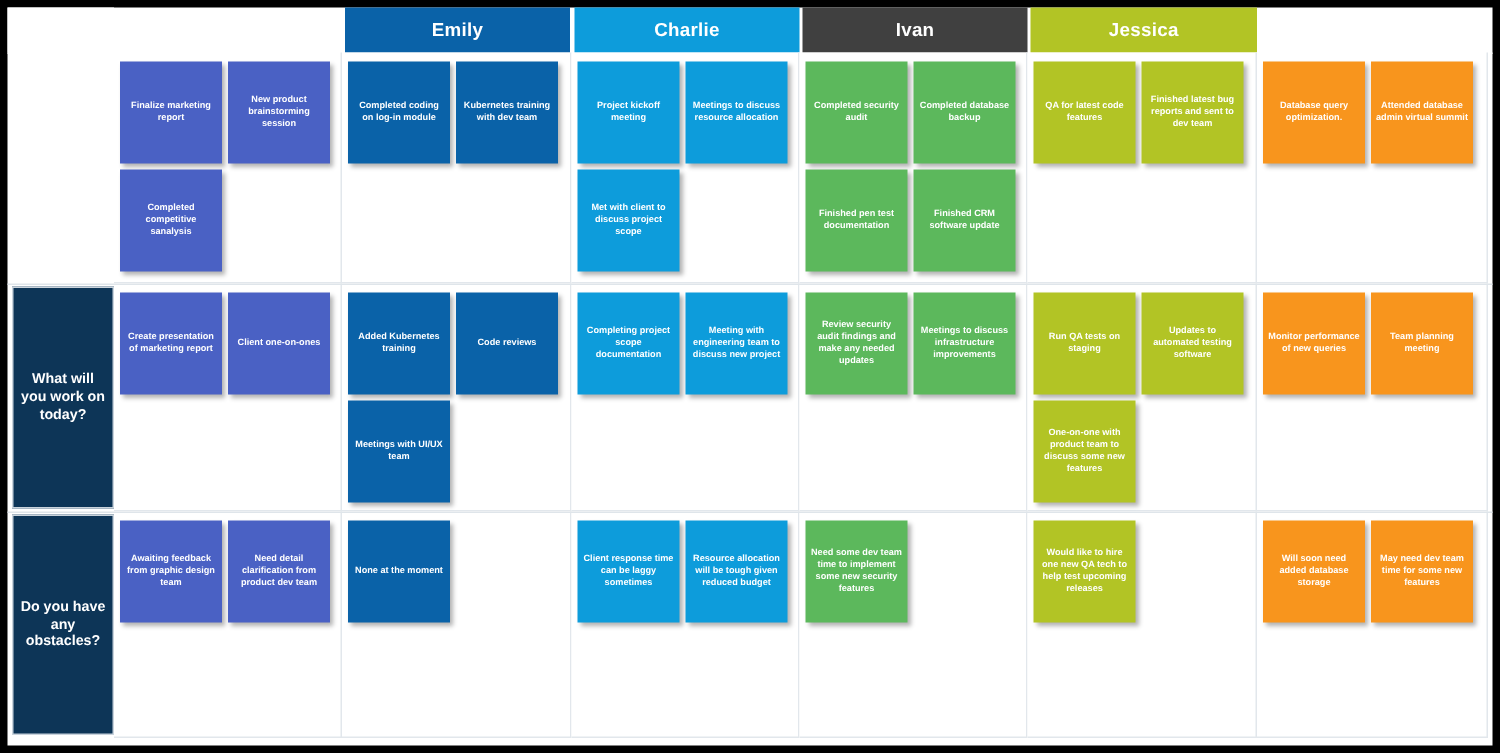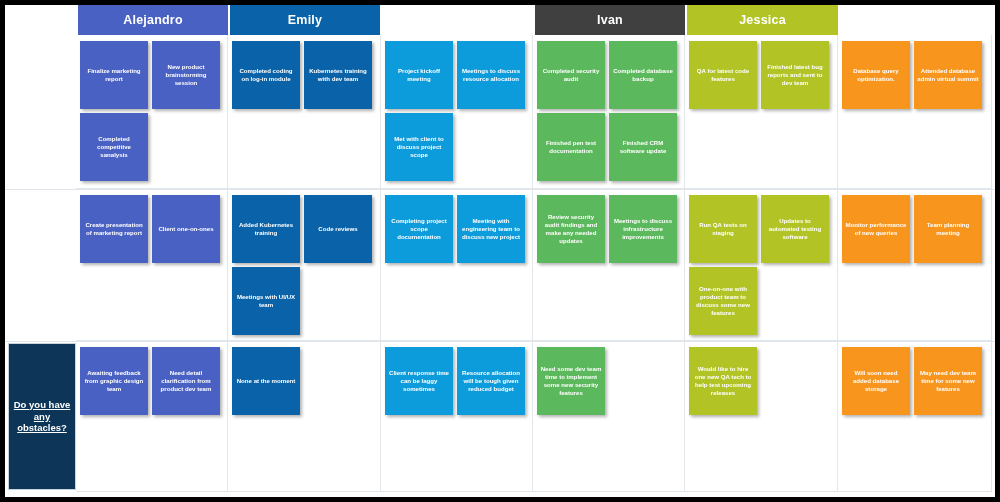--- a/index.html
+++ b/index.html
@@ -112,22 +112,22 @@
     background: #ffffff;
   }
 </style>
 </head>
 <body>
 
 <div id="board">
   <div class="grid" id="grid">
     <div class="corner"></div>
     <div class="headline"></div>
-  <div class="col-head" style="left: 71px; width: 150px; margin-left: 2px; background: rgb(74, 97, 196);">Alejandro</div>
       <div class="col-head" style="left: 223px; width: 150px; margin-left: 2px; background: rgb(10, 98, 168); text-align: right;">Emily</div>
+      <div class="col-head" style="left: 376px; width: 150px; margin-left: 2px; background: rgb(13, 156, 219);">Charlie</div>
       <div class="col-head" style="left: 528px; width: 150px; margin-left: 2px; background: #404040;">Ivan</div>
       <div class="col-head" style="left: 680px; width: 151px; margin-left: 2px; background: rgb(178, 196, 37);">Jessica</div>
       <div class="cell" style="left: 71px; top: 30px; width: 152px; height: 154px;">
         <div class="cell-inner">
           <div class="note" style="background: rgb(74, 97, 196);">Finalize marketing report</div>
           <div class="note" style="background: rgb(74, 97, 196);">New product brainstorming session</div>
           <div class="note" style="background: rgb(74, 97, 196);">Completed competitive sanalysis</div>
         </div>
       </div>
       <div class="cell" style="left: 223px; top: 30px; width: 153px; height: 154px;">
@@ -156,20 +156,21 @@
           <div class="note" style="background: rgb(178, 196, 37);">QA for latest code features</div>
           <div class="note" style="background: rgb(178, 196, 37);">Finished latest bug reports and sent to dev team</div>
         </div>
       </div>
       <div class="cell" style="left: 833px; top: 30px; width: 154px; height: 154px;">
         <div class="cell-inner">
           <div class="note" style="background: rgb(248, 149, 29);">Database query optimization.</div>
           <div class="note" style="background: rgb(248, 149, 29);">Attended database admin virtual summit</div>
         </div>
       </div>
+      <div class="row-label" style="top: 186px; height: 148px;">What will you work on today?</div>
       <div class="cell" style="left: 71px; top: 184px; width: 152px; height: 152px;">
         <div class="cell-inner">
           <div class="note" style="background: rgb(74, 97, 196);">Create presentation of marketing report</div>
           <div class="note" style="background: rgb(74, 97, 196);">Client one-on-ones</div>
         </div>
       </div>
       <div class="cell" style="left: 223px; top: 184px; width: 153px; height: 152px;">
         <div class="cell-inner">
           <div class="note" style="background: rgb(10, 98, 168);">Added Kubernetes training</div>
           <div class="note" style="background: rgb(10, 98, 168);">Code reviews</div>
@@ -195,21 +196,21 @@
           <div class="note" style="background: rgb(178, 196, 37);">One-on-one with product team to discuss some new features</div>
         </div>
       </div>
       <div class="cell" style="left: 833px; top: 184px; width: 154px; height: 152px;">
         <div class="cell-inner">
           <div class="note" style="background: rgb(248, 149, 29);">Monitor performance of new queries</div>
           <div class="note" style="background: rgb(248, 149, 29);">Team planning meeting</div>
         </div>
       </div>
       <div class="rowline" style="top: 184px;"></div>
-      <div class="row-label" style="top: 338px; height: 147px; text-decoration: underline;">Do you have any obstacles?</div>
+      <div class="row-label" style="top: 338px; height: 147px;">Do you have any obstacles?</div>
       <div class="cell" style="left: 71px; top: 336px; width: 152px; height: 151px;">
         <div class="cell-inner">
           <div class="note" style="background: rgb(74, 97, 196);">Awaiting feedback from graphic design team</div>
           <div class="note" style="background: rgb(74, 97, 196);">Need detail clarification from product dev team</div>
         </div>
       </div>
       <div class="cell" style="left: 223px; top: 336px; width: 153px; height: 151px;">
         <div class="cell-inner">
           <div class="note" style="background: rgb(10, 98, 168);">None  at the moment</div>
         </div>

